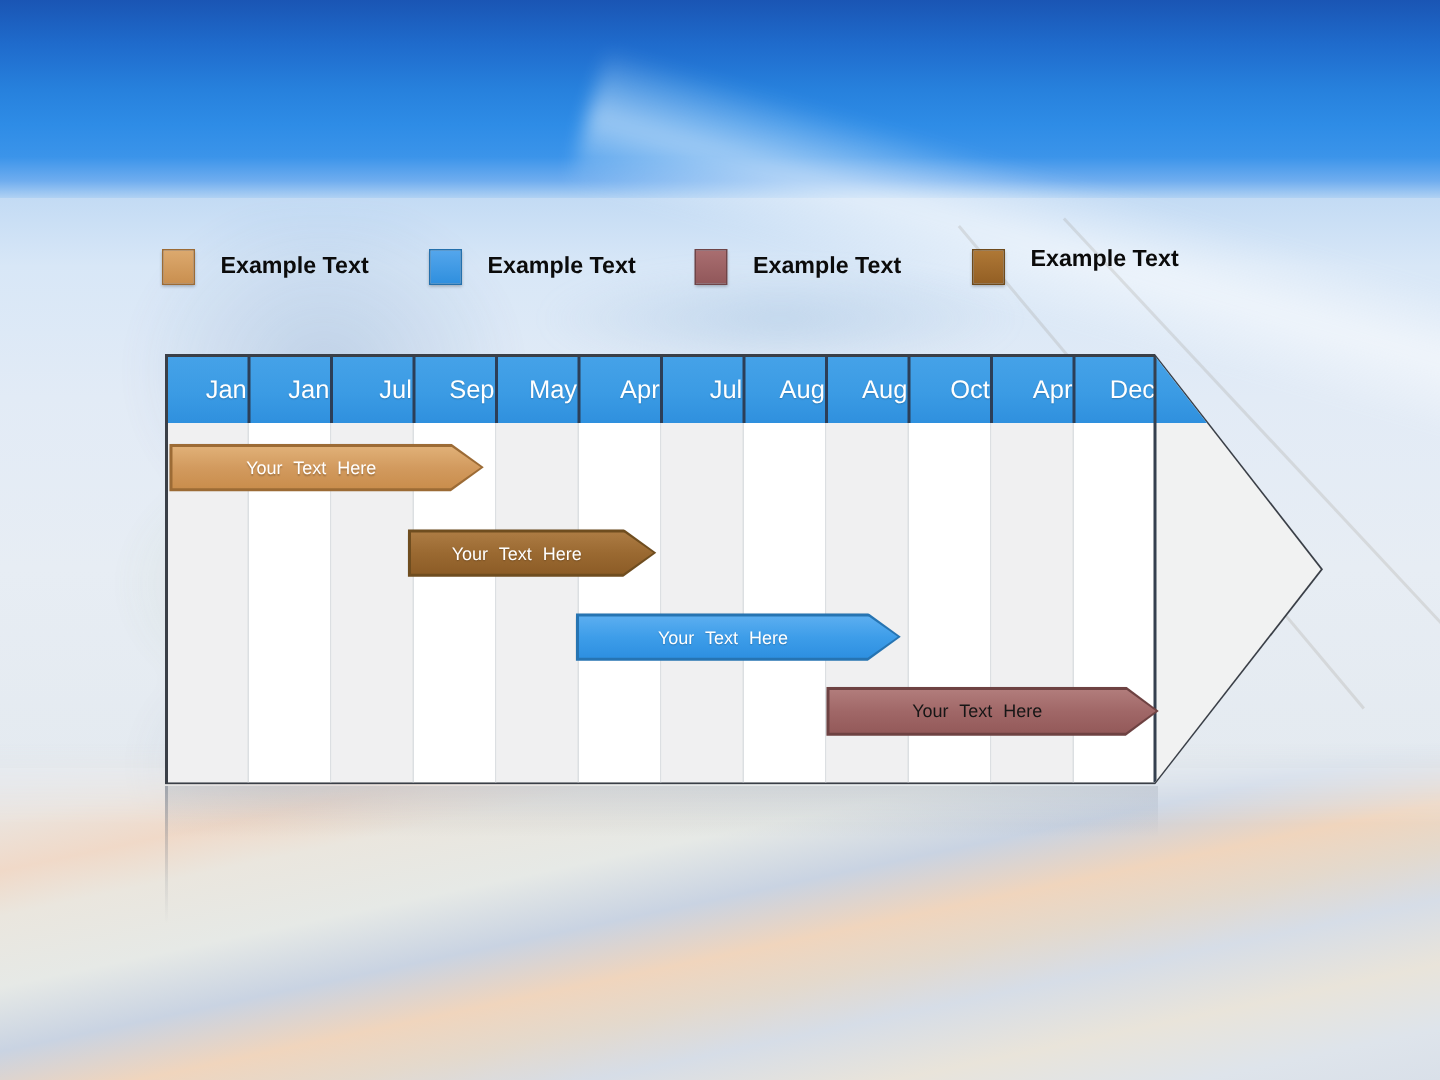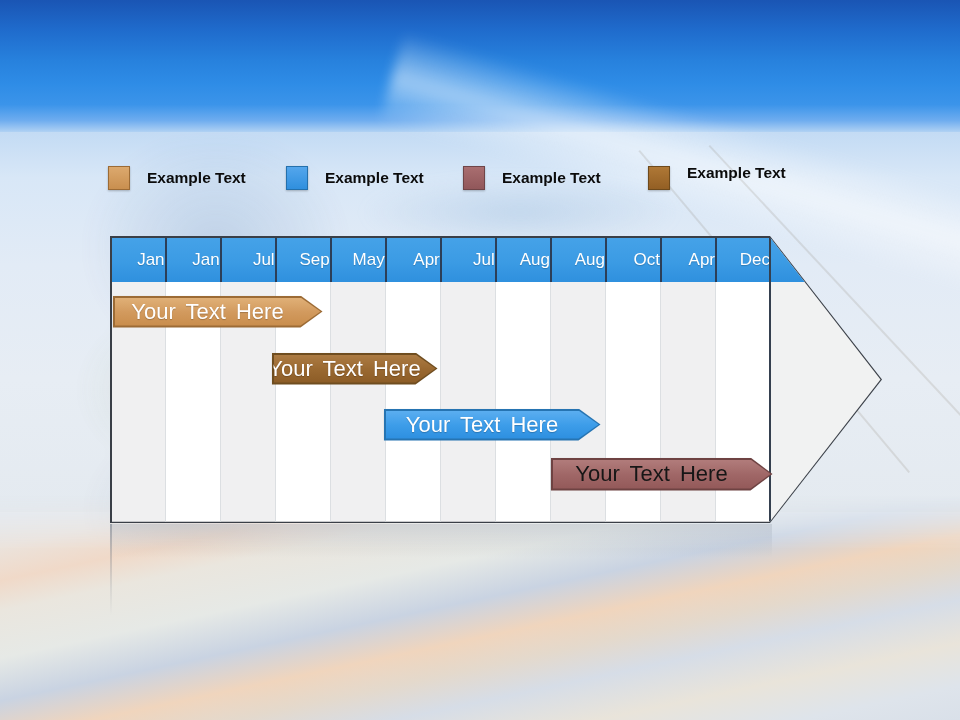--- a/index.html
+++ b/index.html
@@ -72,21 +72,21 @@
   .gcol:last-child{border-right:none;}
   .divider-end{position:absolute;left:657px;top:0;bottom:0;width:2px;background:#35404F;}
 
   
   .bar{position:absolute;
     clip-path:polygon(0 0,calc(100% - 22px) 0,100% 50%,calc(100% - 22px) 100%,0 100%);
     filter:drop-shadow(1px 2px 2px rgba(0,0,0,.28));}
   .bar-fill{position:absolute;left:2px;top:2px;right:2px;bottom:2px;
     clip-path:polygon(0 0,calc(100% - 20px) 0,100% 50%,calc(100% - 20px) 100%,0 100%);
     display:flex;align-items:center;justify-content:center;}
-  .bar-label{padding-right:20px;font-size:22px;word-spacing:4px;white-space:nowrap;
+  .bar-label{padding-right:20px;font-size:12px;word-spacing:4px;white-space:nowrap;
     text-shadow:0 1px 1px rgba(0,0,0,.22);}
   .b4 .bar-label{text-shadow:none;}
   .b1{left:1px;  top:58px; width:210px;height:32px;}
   .b2{left:160px;top:115px;width:166px;height:32px;}
   .b3{left:272px;top:171px;width:217px;height:32px;}
   .b4{left:439px;top:220px;width:222px;height:33px;}
 </style>
 </head>
 <body>
 

